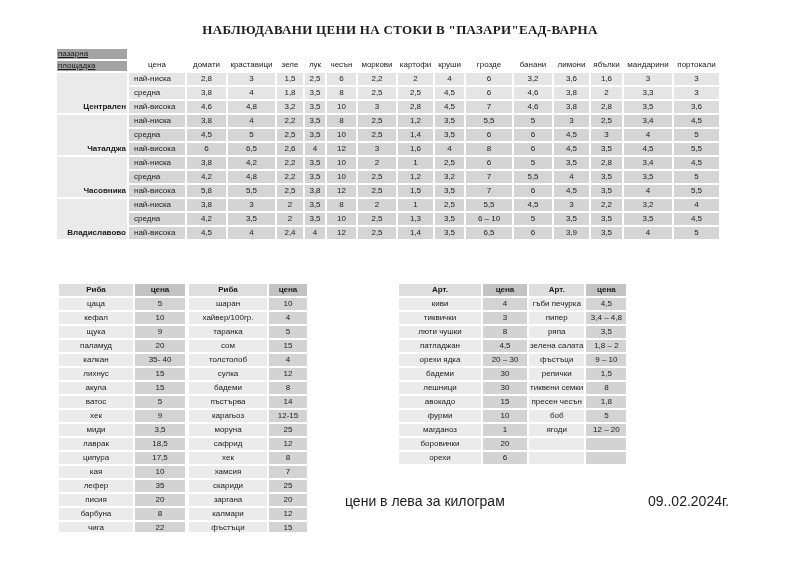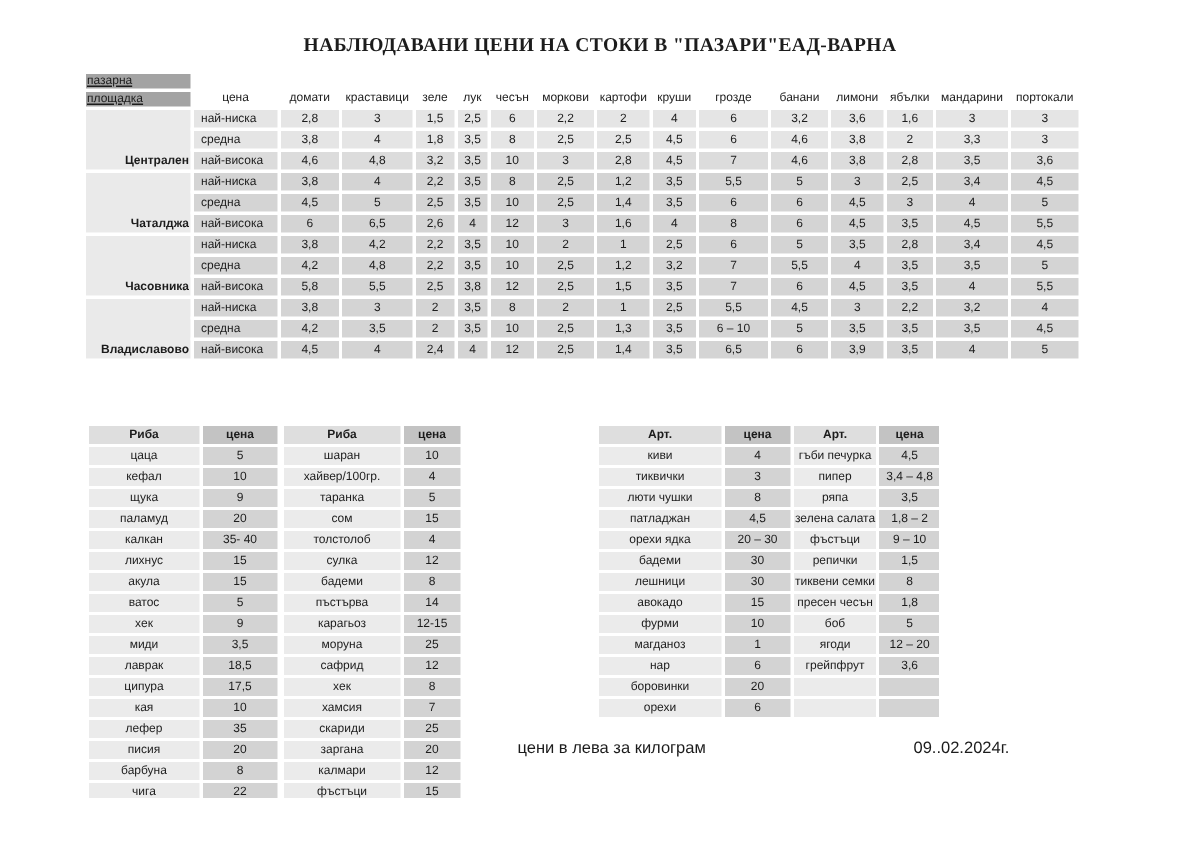--- a/index.html
+++ b/index.html
@@ -24,23 +24,23 @@
   .s3{background:#d4d4d4;}
   
   .side{position:absolute;top:258px;margin-top:24px;}
   #fish-table-1{left:57px;}
   #fish-table-2{left:187px;}
   #art-table{left:397px;}
   .hn{background:#dedede;font-weight:bold;text-align:center;}
   .hp{background:#c3c3c3;font-weight:bold;text-align:center;}
   .cn{background:#ebebeb;text-align:center;}
   .cp{background:#d3d3d3;text-align:center;}
-  .footnote{position:absolute;top:493px;font-size:11px;}
+  .footnote{position:absolute;top:493px;font-size:14px;}
   #note{left:345px;}
-  #date{left:609px;}
+  #date{left:648px;}
 </style>
 </head>
 <body>
 
 <div id="page">
   <div class="title">НАБЛЮДАВАНИ ЦЕНИ НА СТОКИ В "ПАЗАРИ"ЕАД-ВАРНА</div>
   <table id="main-table">
       <colgroup>
         <col style="width: 72px;">
         <col style="width: 58px;">
@@ -519,26 +519,20 @@
           <td class="cn">боб</td>
           <td class="cp">5</td>
         </tr>
         <tr>
           <td class="cn">магданоз</td>
           <td class="cp">1</td>
           <td class="cn">ягоди</td>
           <td class="cp">12 – 20</td>
         </tr>
         <tr>
-          <td class="cn">нар</td>
-          <td class="cp">6</td>
-          <td class="cn">грейпфрут</td>
-          <td class="cp">3,6</td>
-        </tr>
-        <tr>
           <td class="cn">боровинки</td>
           <td class="cp">20</td>
           <td class="cn"></td>
           <td class="cp"></td>
         </tr>
         <tr>
           <td class="cn">орехи</td>
           <td class="cp">6</td>
           <td class="cn"></td>
           <td class="cp"></td>

